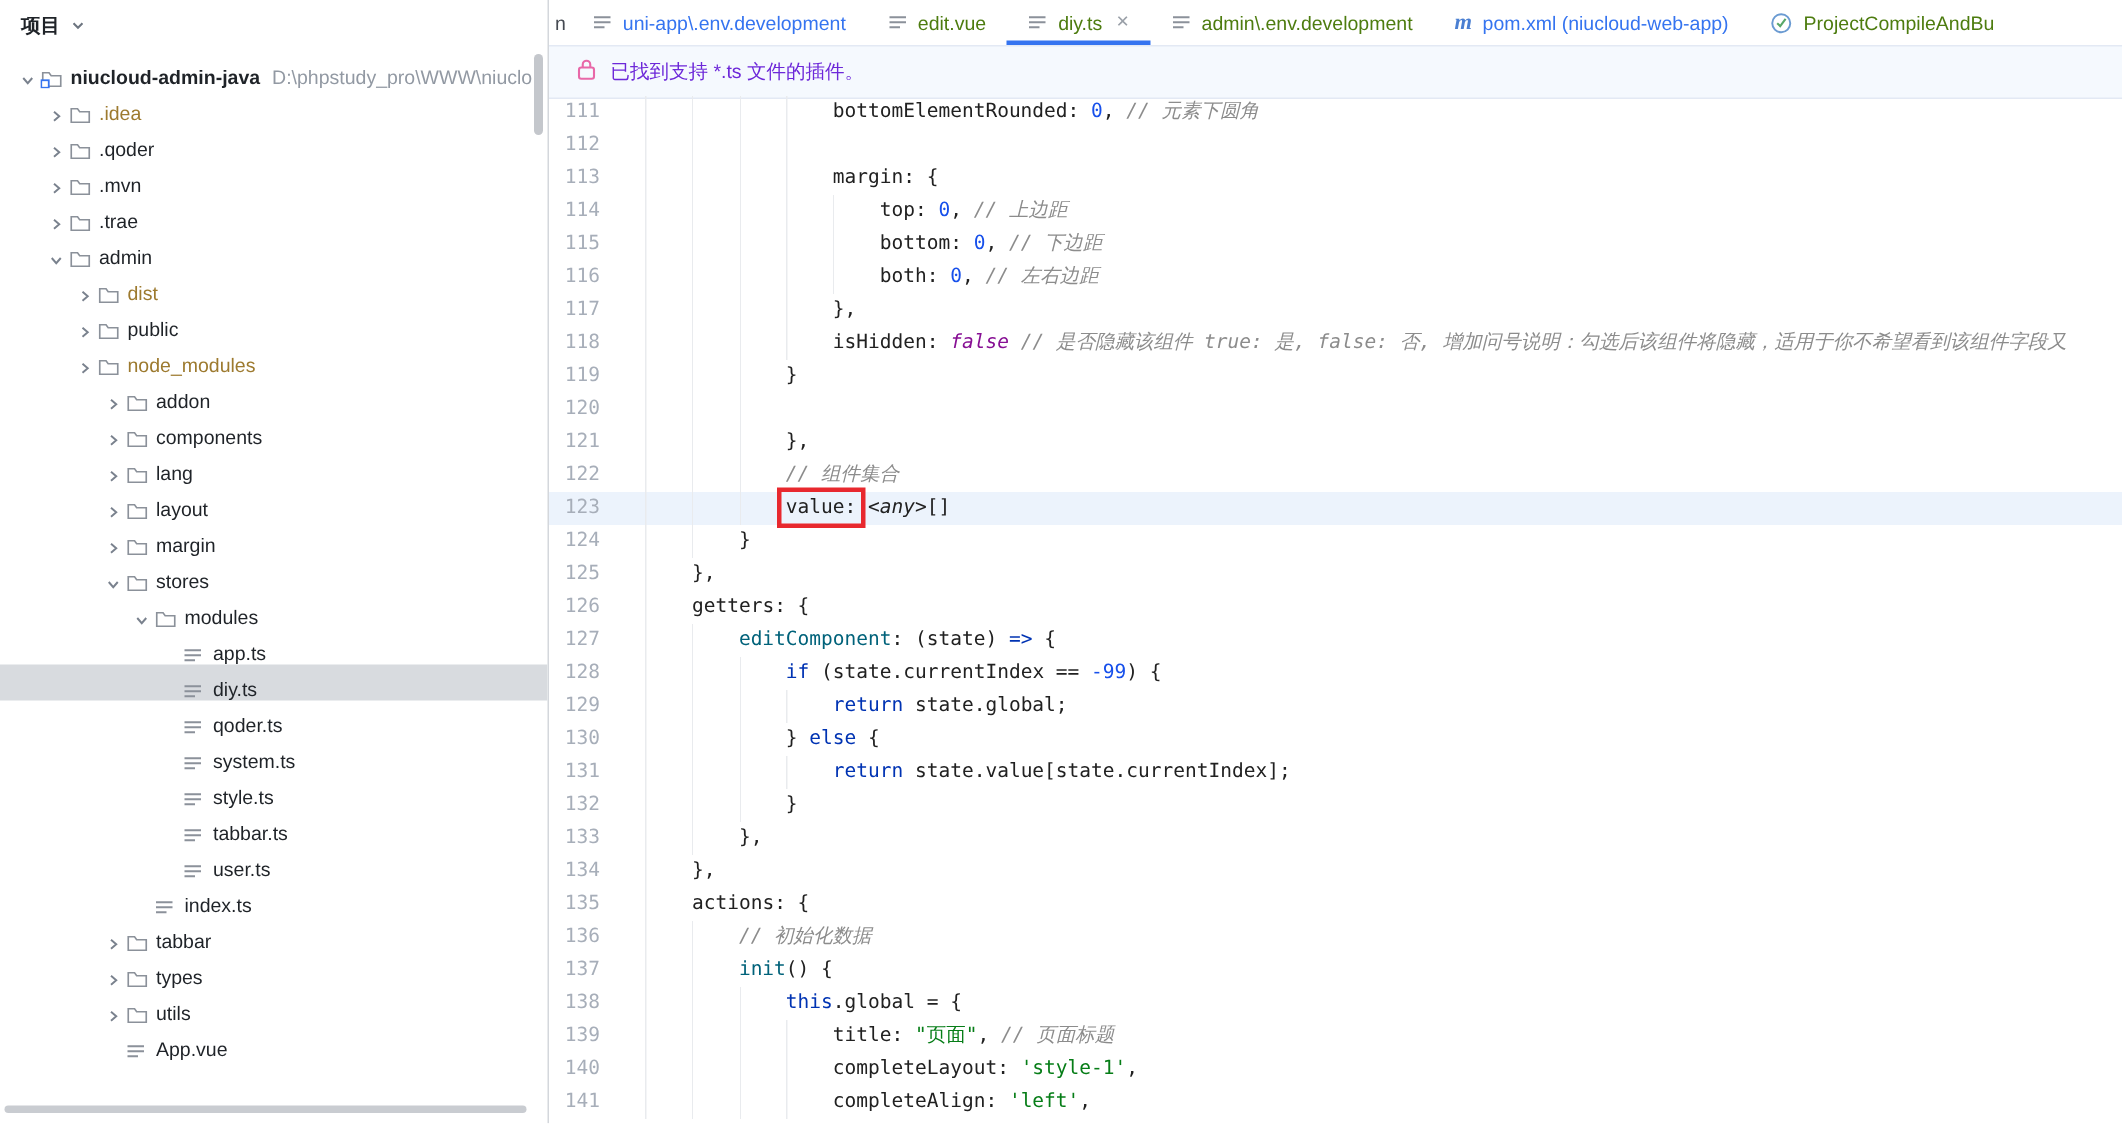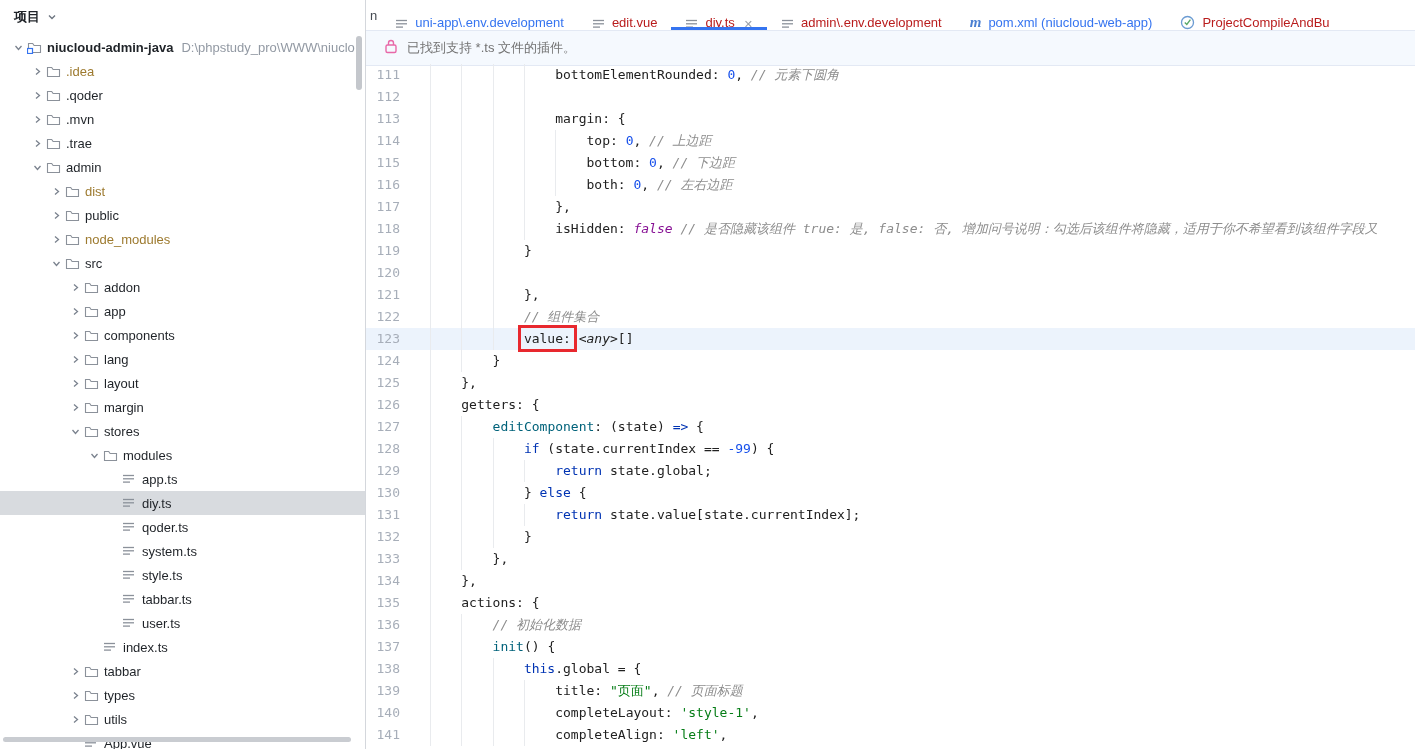--- a/index.html
+++ b/index.html
@@ -6,49 +6,49 @@
   #app{position:relative;width:1415px;height:749px;overflow:hidden;
        font-family:"Liberation Sans",sans-serif;font-size:13px;color:#222;
        background:#fff;}
   
   .panel{position:absolute;left:0;top:0;width:365px;height:749px;background:#fff;
          border-right:1px solid #d4d7dc;overflow:hidden;}
   .panel-header{height:34px;display:flex;align-items:center;padding-left:14px;}
   .panel-title{font-weight:bold;color:#1f2328;}
   .panel-chev{margin-left:7px;display:inline-flex;}
   .tree{position:absolute;left:0;top:35px;right:0;}
-  .trow{height:24px;display:flex;align-items:center;white-space:nowrap;overflow:hidden;
+  .trow{height:24px;display:flex;align-items:flex-end;white-space:nowrap;overflow:hidden;
         cursor:pointer;}
   .trow.selected{background:#d8dbdf;}
   .tind{flex:0 0 auto;height:1px;}
   .chevslot{flex:0 0 17px;display:flex;align-items:center;justify-content:center;}
   .ticon{flex:0 0 20px;display:flex;align-items:center;justify-content:flex-start;}
   .tlabel{color:#1f2328;}
   .tlabel.excluded{color:#9d7a2f;}
   .tlabel.rootname{font-weight:bold;}
   .tpath{color:#9299a3;margin-left:8px;overflow:hidden;}
   .vscroll{position:absolute;right:3px;top:36px;width:6px;height:54px;border-radius:3px;
            background:#c4c7cc;}
   .hscroll{position:absolute;left:3px;bottom:7px;height:5px;width:348px;border-radius:3px;
            background:#c9ccd1;}
   
   .editor{position:absolute;left:366px;top:0;right:0;bottom:0;overflow:hidden;}
   .tabbar{height:30px;display:flex;align-items:stretch;background:#fff;padding-left:2px;}
   .tab-fragment{display:flex;align-items:center;padding:0 4px 0 2px;color:#454a52;}
-  .tab{position:relative;display:flex;align-items:flex-end;padding:0 14px;cursor:pointer;}
-  .tab .tab-label{margin-left:7px;color:#b91c1c;}
+  .tab{position:relative;display:flex;align-items:center;padding:0 14px;cursor:pointer;}
+  .tab .tab-label{margin-left:7px;color:#4d7c0f;}
   .tab.modified .tab-label{color:var(--accent);}
   .tab.active::after{content:"";position:absolute;left:0;right:0;bottom:0;height:3px;
                      background:var(--accent);}
   .tab-close{margin-left:9px;color:#9aa0a8;font-size:11px;line-height:1;cursor:pointer;}
   .maven-icon{font-family:"Liberation Serif",serif;font-style:italic;font-weight:bold;
               color:#4a7fd2;font-size:15px;line-height:1;}
   .banner{height:34px;display:flex;align-items:center;background:#f5f9fe;
           border-top:1px solid #e3e9f4;border-bottom:1px solid #e3e9f4;padding-left:18px;}
-  .banner-text{margin-left:9px;color:#737373;}
+  .banner-text{margin-left:9px;color:#6d28d9;}
   
   .code{position:absolute;left:0;top:64px;right:0;bottom:0;
         font-family:"DejaVu Sans Mono","Liberation Mono",monospace;
         font-size:13px;line-height:22px;white-space:pre;overflow:hidden;}
   .row{height:22px;display:flex;}
   .row.hl{background:#ecf3fc;}
   .ln{flex:0 0 34px;text-align:right;color:#a7aeb9;user-select:none;}
   .lc{margin-left:30px;}
   .ind{display:inline-block;width:4ch;box-shadow:inset 1px 0 0 #e9ebee;height:22px;
        vertical-align:top;}
@@ -236,72 +236,36 @@
           <span class="ticon">
             <span style="display: inline-flex;">
               <svg width="15" height="13" viewBox="0 0 15 13">
                 <path d="M1.5 2.5 h4.2 l1.4 2 h6.4 v7 h-12 z" fill="none" stroke="#8b919a" stroke-width="1.1"></path>
               </svg>
             </span>
           </span>
           <span class="tlabel excluded">node_modules</span>
         </div>
         <div class="trow">
-          <span class="tind" style="width: 48px;"></span>
-          <span class="chevslot">
-            <span style="display: inline-flex;">
-              <svg width="11" height="11" viewBox="0 0 11 11">
-                <polyline points="2.5,4 5.5,7.5 8.5,4" fill="none" stroke="#7a828e" stroke-width="1.3"></polyline>
-              </svg>
-            </span>
-          </span>
-          <span class="ticon">
-            <span style="display: inline-flex;">
-              <svg width="15" height="13" viewBox="0 0 15 13">
-                <path d="M1.5 2.5 h4.2 l1.4 2 h6.4 v7 h-12 z" fill="none" stroke="#8b919a" stroke-width="1.1"></path>
-              </svg>
-            </span>
-          </span>
-          <span class="tlabel">src</span>
-        </div>
-        <div class="trow">
           <span class="tind" style="width: 67px;"></span>
           <span class="chevslot">
             <span style="display: inline-flex;">
               <svg width="11" height="11" viewBox="0 0 11 11">
                 <polyline points="4,2.5 7.5,5.5 4,8.5" fill="none" stroke="#7a828e" stroke-width="1.3"></polyline>
               </svg>
             </span>
           </span>
           <span class="ticon">
             <span style="display: inline-flex;">
               <svg width="15" height="13" viewBox="0 0 15 13">
                 <path d="M1.5 2.5 h4.2 l1.4 2 h6.4 v7 h-12 z" fill="none" stroke="#8b919a" stroke-width="1.1"></path>
               </svg>
             </span>
           </span>
           <span class="tlabel">addon</span>
-        </div>
-        <div class="trow">
-          <span class="tind" style="width: 67px;"></span>
-          <span class="chevslot">
-            <span style="display: inline-flex;">
-              <svg width="11" height="11" viewBox="0 0 11 11">
-                <polyline points="4,2.5 7.5,5.5 4,8.5" fill="none" stroke="#7a828e" stroke-width="1.3"></polyline>
-              </svg>
-            </span>
-          </span>
-          <span class="ticon">
-            <span style="display: inline-flex;">
-              <svg width="15" height="13" viewBox="0 0 15 13">
-                <path d="M1.5 2.5 h4.2 l1.4 2 h6.4 v7 h-12 z" fill="none" stroke="#8b919a" stroke-width="1.1"></path>
-              </svg>
-            </span>
-          </span>
-          <span class="tlabel">app</span>
         </div>
         <div class="trow">
           <span class="tind" style="width: 67px;"></span>
           <span class="chevslot">
             <span style="display: inline-flex;">
               <svg width="11" height="11" viewBox="0 0 11 11">
                 <polyline points="4,2.5 7.5,5.5 4,8.5" fill="none" stroke="#7a828e" stroke-width="1.3"></polyline>
               </svg>
             </span>
           </span>

